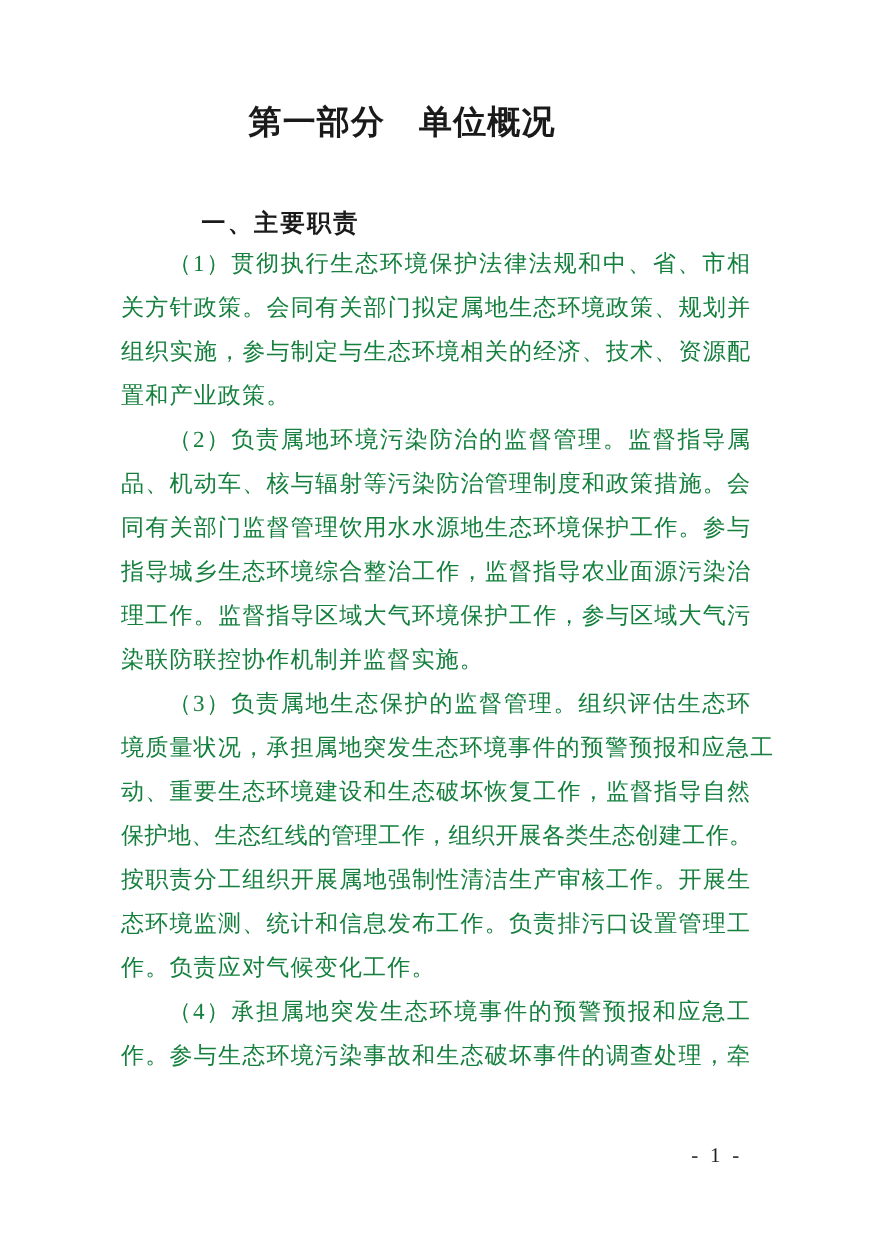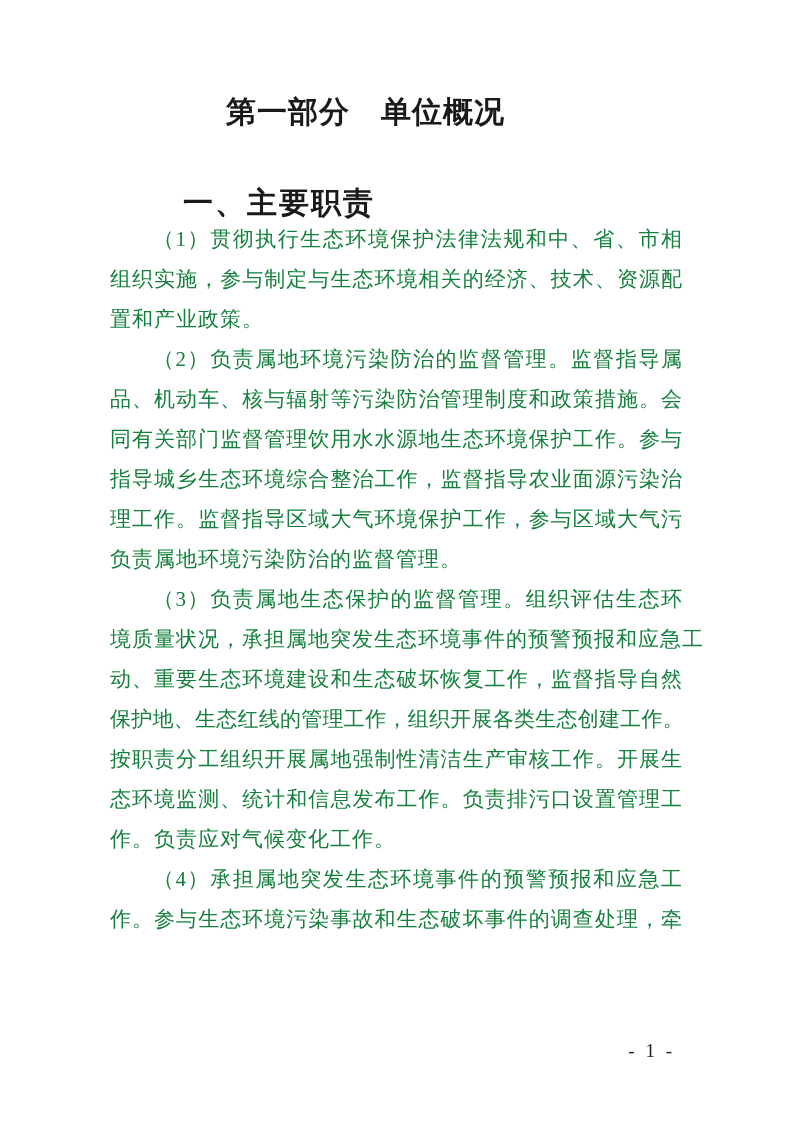--- a/index.html
+++ b/index.html
@@ -27,21 +27,21 @@
     line-height: 40px;
     color: #1a1a1a;
     letter-spacing: 1px;
   }
   .section-heading {
     position: absolute;
     top: 190px;
     left: 183px;
     font-family: "Liberation Sans", "DejaVu Sans", sans-serif;
     font-weight: 700;
-    font-size: 30px;
+    font-size: 22px;
     line-height: 26px;
     color: #1a1a1a;
     letter-spacing: 2px;
   }
   .doc-body {
     position: absolute;
     top: 219px;
     left: 110px;
     width: 573px;
     font-family: "Liberation Serif", "DejaVu Serif", serif;
@@ -87,28 +87,29 @@
 </head>
 <body>
 
 <div class="page">
   <div class="doc-title">第一部分　单位概况</div>
 
   <div class="section-heading">一、主要职责</div>
 
   <div class="doc-body">
       <div class="line first">（1）贯彻执行生态环境保护法律法规和中、省、市相</div>
+      <div class="line">关方针政策。会同有关部门拟定属地生态环境政策、规划并</div>
       <div class="line">组织实施，参与制定与生态环境相关的经济、技术、资源配</div>
       <div class="line endpara">置和产业政策。</div>
       <div class="line first">（2）负责属地环境污染防治的监督管理。监督指导属</div>
       <div class="line">品、机动车、核与辐射等污染防治管理制度和政策措施。会</div>
       <div class="line">同有关部门监督管理饮用水水源地生态环境保护工作。参与</div>
       <div class="line">指导城乡生态环境综合整治工作，监督指导农业面源污染治</div>
       <div class="line">理工作。监督指导区域大气环境保护工作，参与区域大气污</div>
-      <div class="line endpara">负责属地环境污染防治的监督管理。</div>
+      <div class="line endpara">染联防联控协作机制并监督实施。</div>
       <div class="line first">（3）负责属地生态保护的监督管理。组织评估生态环</div>
       <div class="line">境质量状况，承担属地突发生态环境事件的预警预报和应急工</div>
       <div class="line">动、重要生态环境建设和生态破坏恢复工作，监督指导自然</div>
       <div class="line tight">保护地、生态红线的管理工作，组织开展各类生态创建工作。</div>
       <div class="line">按职责分工组织开展属地强制性清洁生产审核工作。开展生</div>
       <div class="line">态环境监测、统计和信息发布工作。负责排污口设置管理工</div>
       <div class="line endpara">作。负责应对气候变化工作。</div>
       <div class="line first">（4）承担属地突发生态环境事件的预警预报和应急工</div>
       <div class="line">作。参与生态环境污染事故和生态破坏事件的调查处理，牵</div>
     </div>

